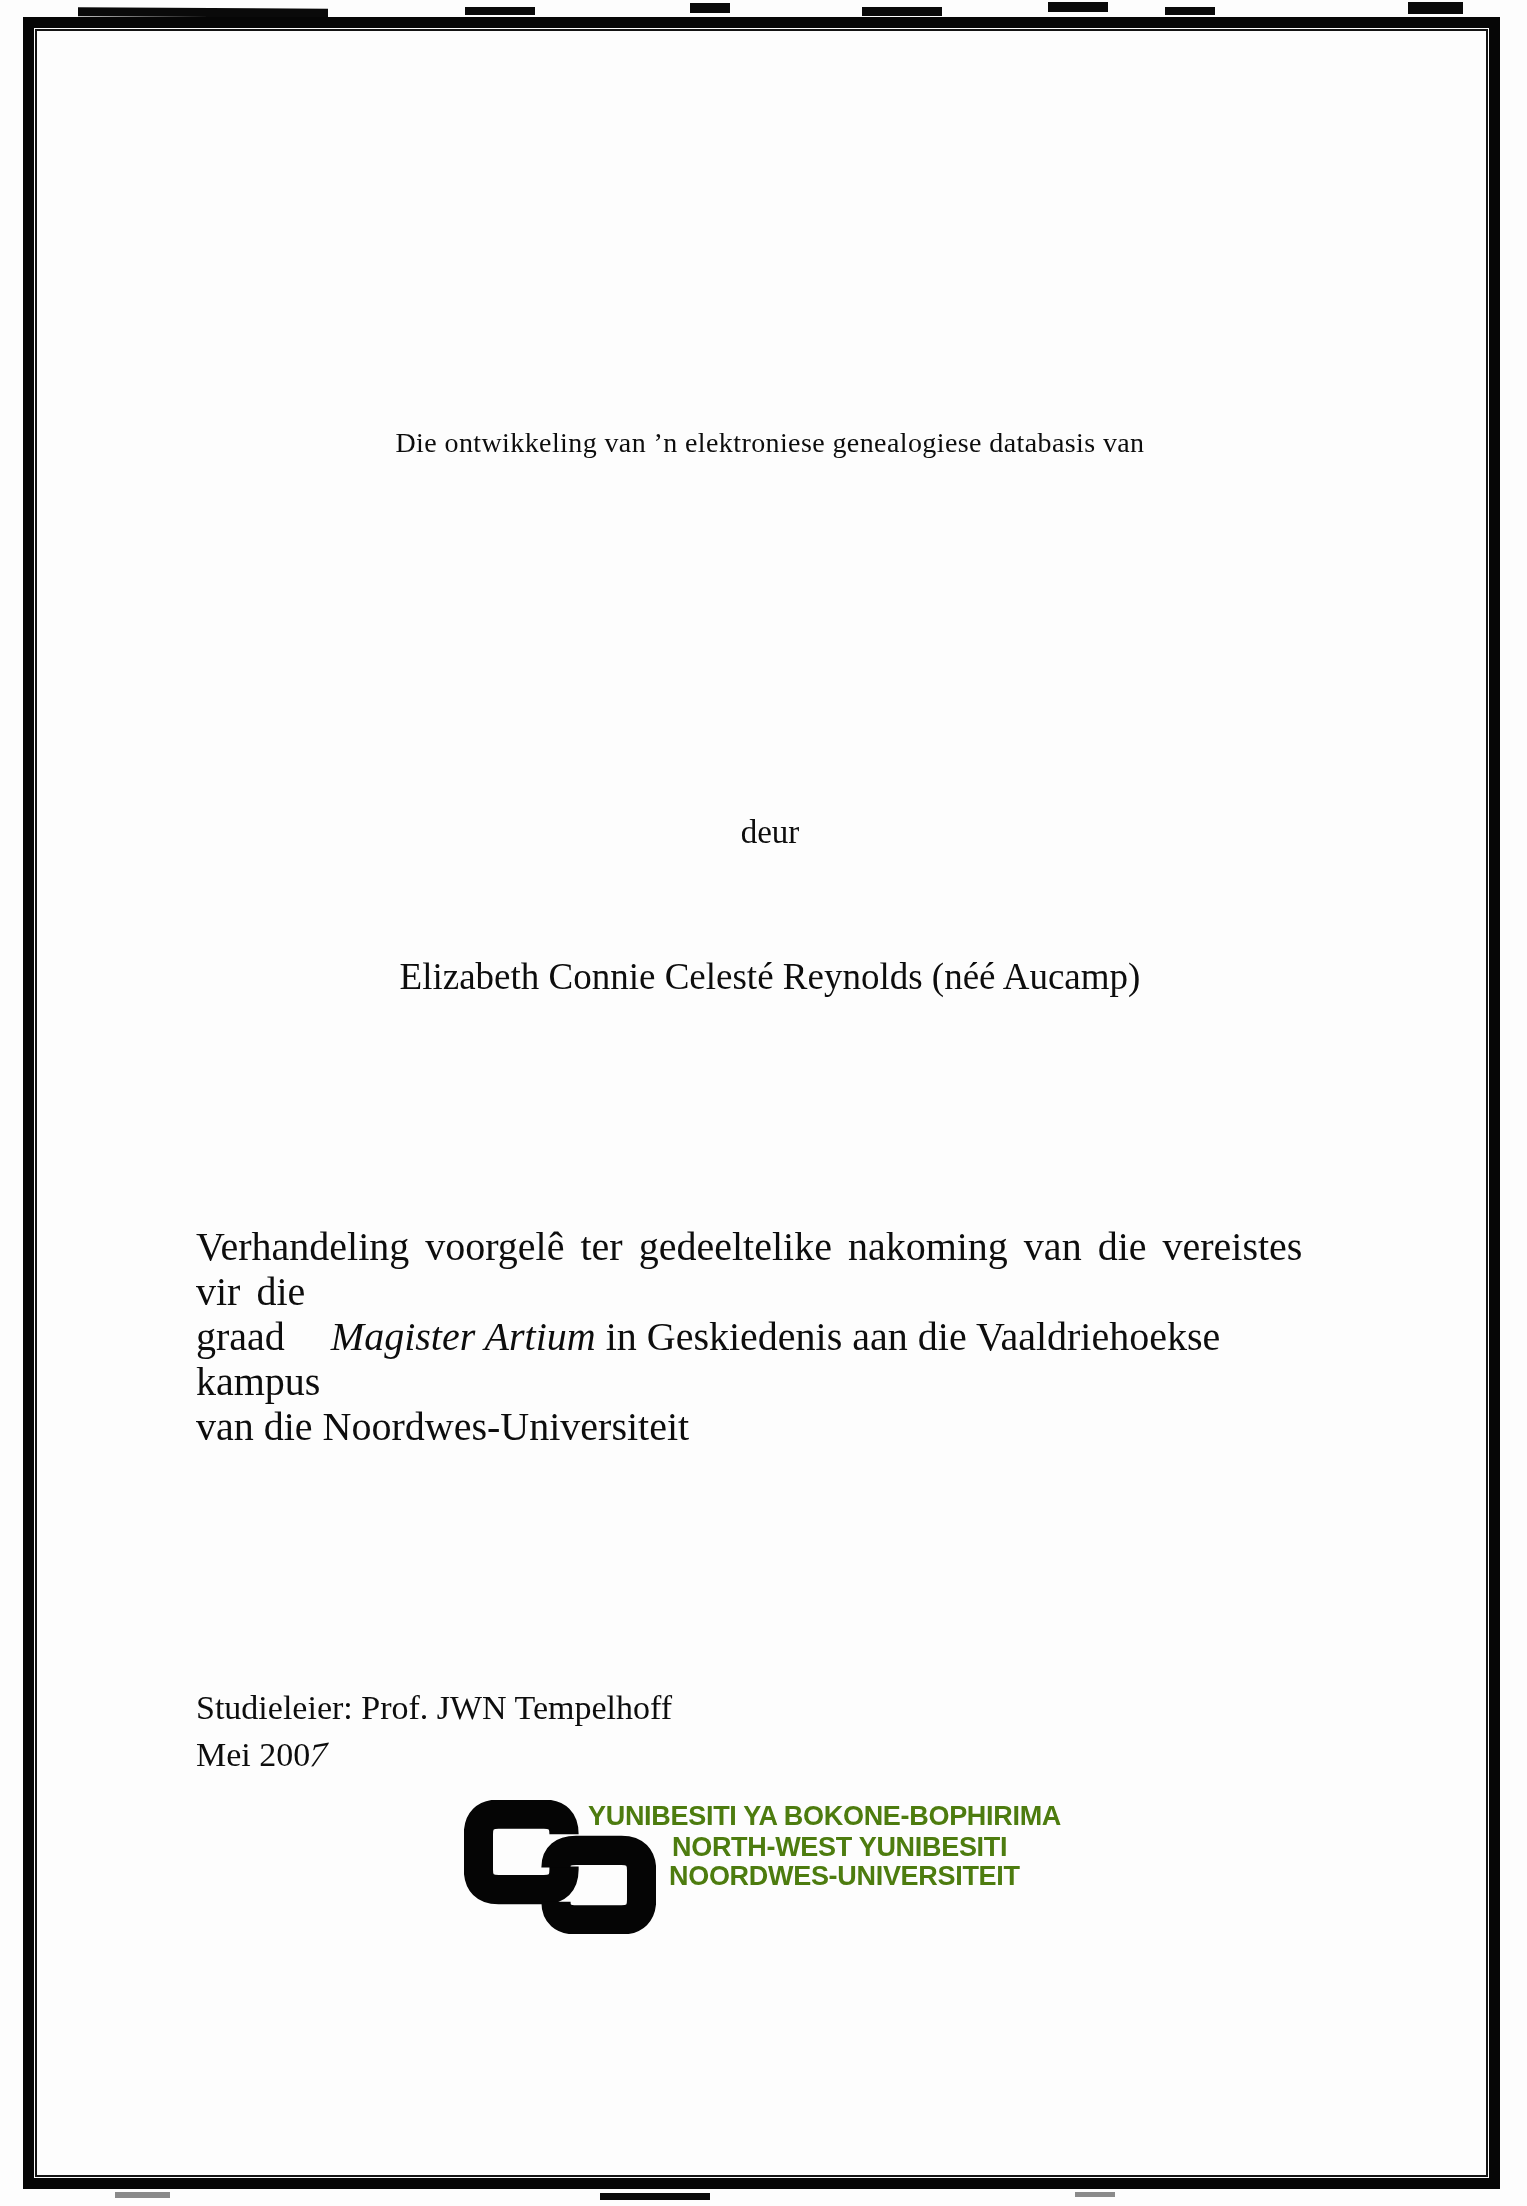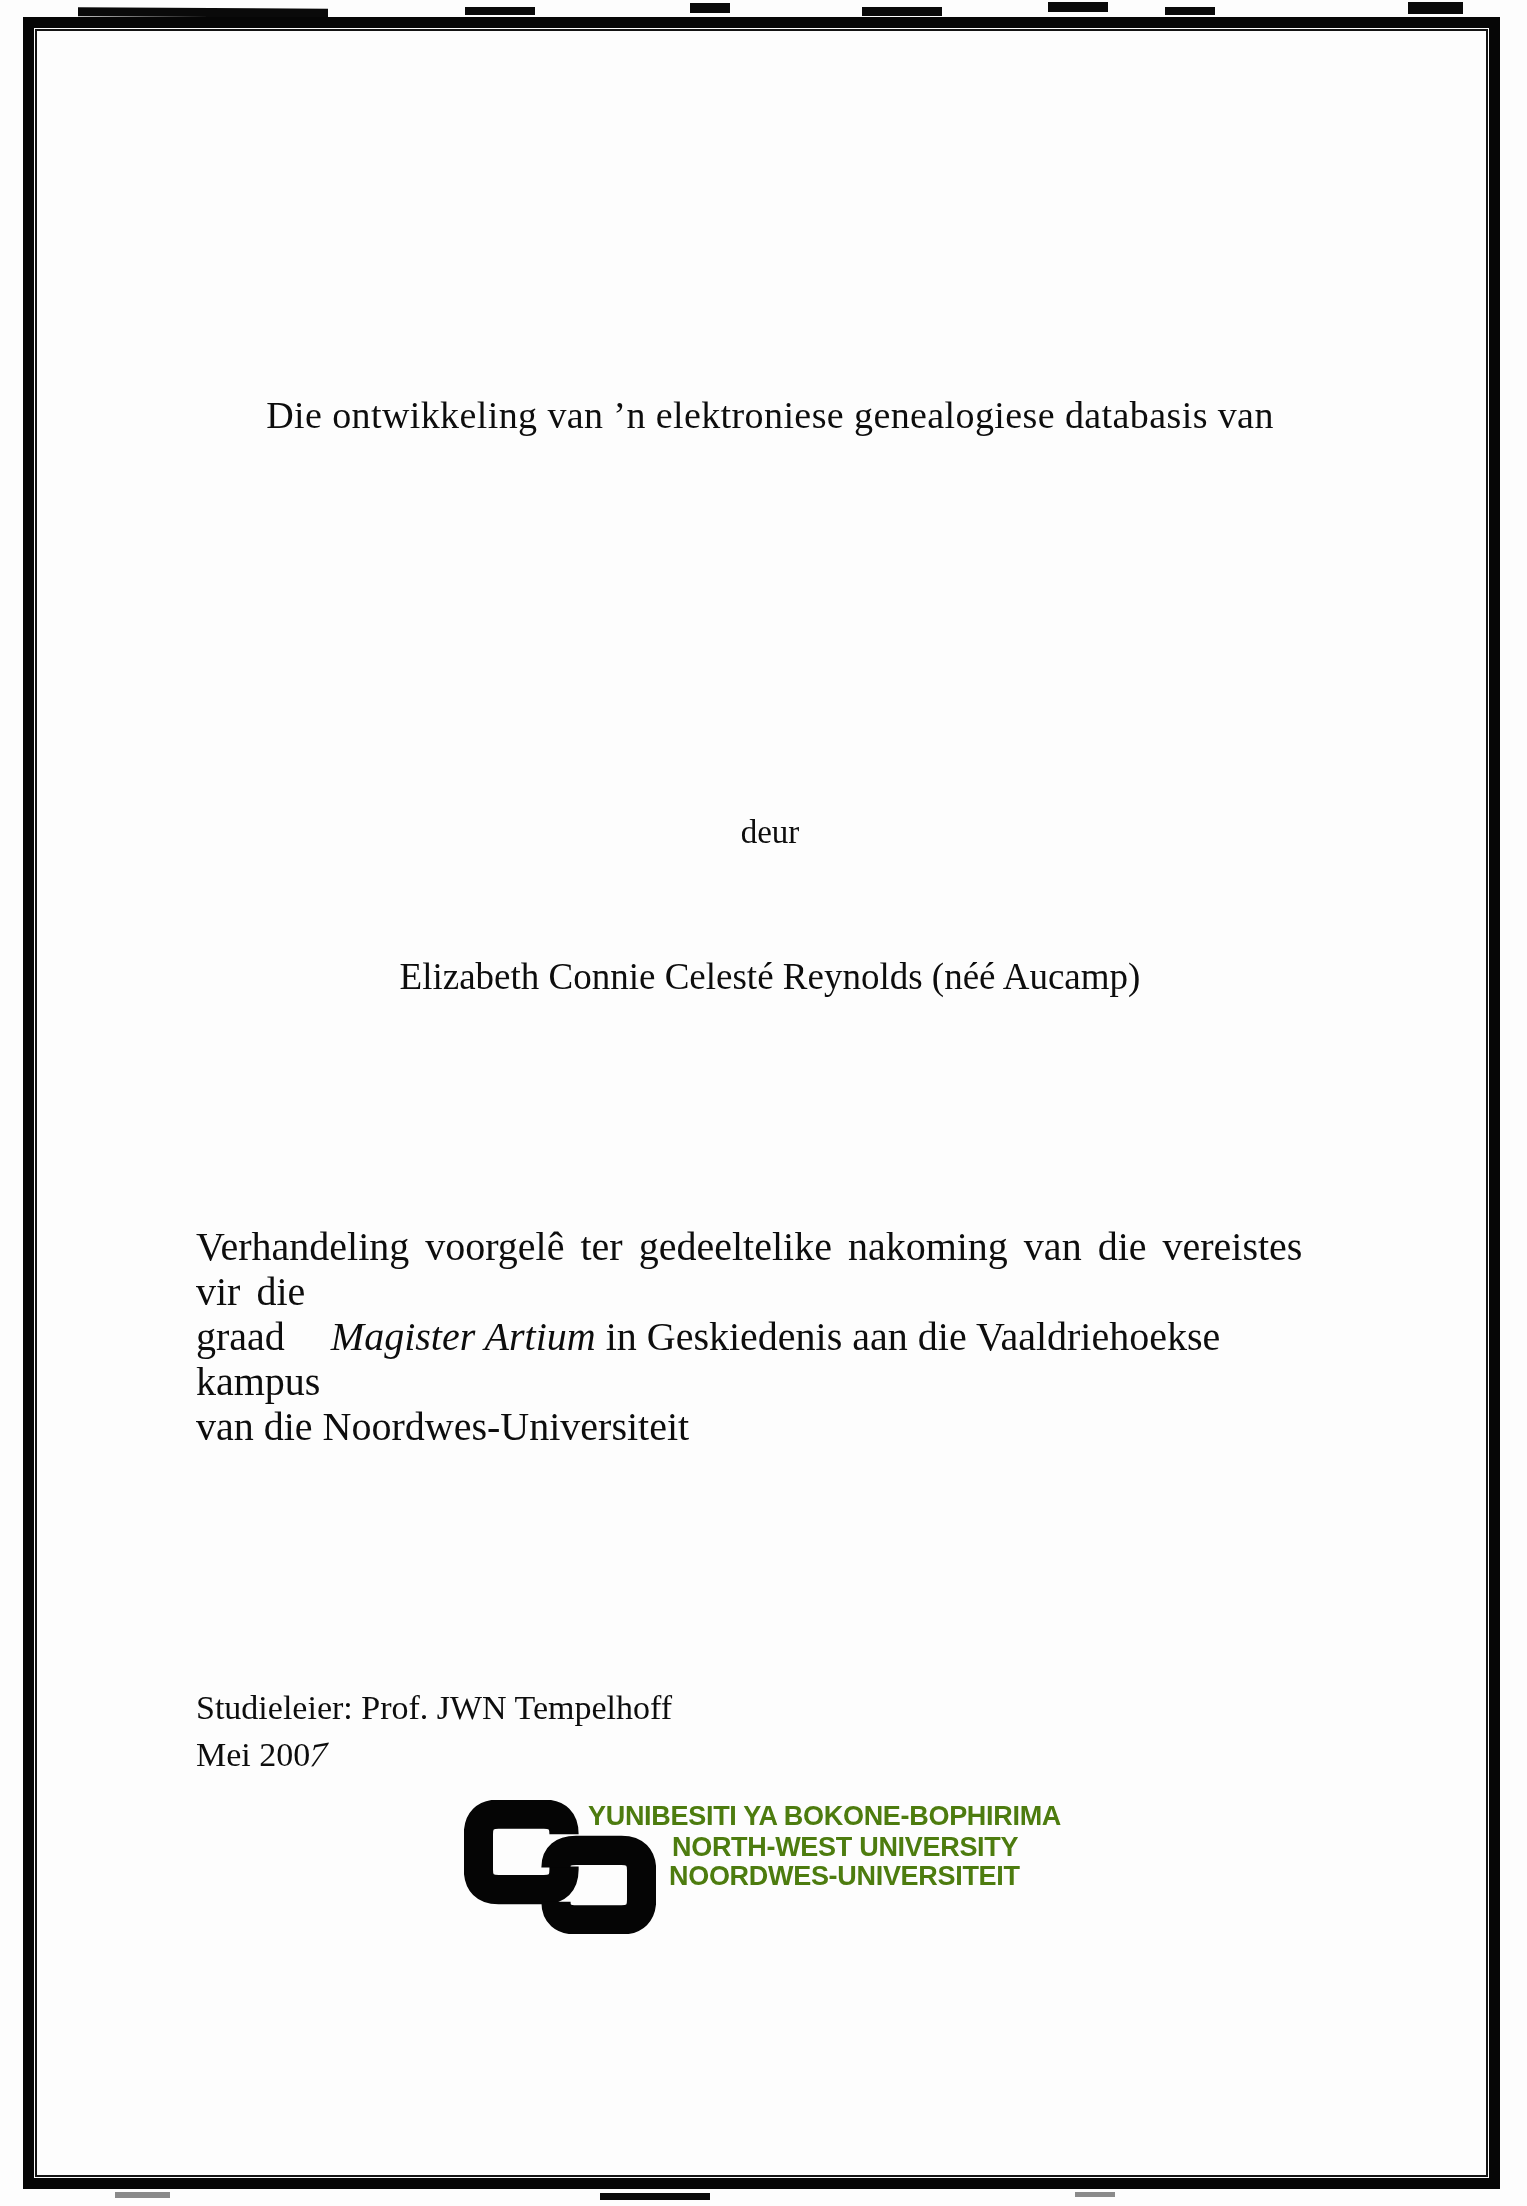--- a/index.html
+++ b/index.html
@@ -25,21 +25,21 @@
   }
   .frame-inner{
     position:absolute;inset:1px;
     border:2px solid #141414;
   }
   
   .smudge{position:absolute;background:#0a0a0a;}
   .smudge.grey{background:#8a8a8a;}
   
   .centerband{position:absolute;left:190px;width:1160px;text-align:center;}
-  .title{top:372px;font-size:38px;line-height:86px;letter-spacing:.4px;}
+  .title{top:400px;font-size:28px;line-height:86px;letter-spacing:.4px;}
   .byline{top:810px;font-size:33px;line-height:44px;text-align:center;}
   .author{top:952px;font-size:37px;line-height:50px;}
   
   .statement{position:absolute;left:196px;top:1224px;width:1152px;font-size:40px;line-height:45px;}
   .statement .l1{word-spacing:6px;}
   .it{font-style:italic;margin-left:36px;}
   .supervisor-block{position:absolute;left:196px;top:1652px;font-size:34px;line-height:47px;margin-top:32px;}
   .digit-distorted{display:inline-block;transform:skewX(-22deg) rotate(-10deg);}
   
   .logo-mark{position:absolute;left:464px;top:1800px;}
@@ -91,16 +91,16 @@
   <div class="supervisor-block">
     <div>Studieleier: Prof. JWN Tempelhoff</div>
     <div><span>Mei 200</span><span class="digit-distorted">7</span></div>
   </div>
 
   <svg class="logo-mark" width="192" height="134" viewBox="0 0 190 133">
     <path d="M 99 34 Q 99 14 79 14 L 34 14 Q 14 14 14 34 L 14 69 Q 14 89 34 89 L 79 89 Q 99 89 99 69 L 99 66" fill="none" stroke="#050505" stroke-width="29" stroke-linecap="butt"></path>
     <path d="M 91 101 Q 91 119 111 119 L 156 119 Q 176 119 176 99 L 176 70 Q 176 50 156 50 L 111 50 Q 91 50 91 67" fill="none" stroke="#050505" stroke-width="29" stroke-linecap="butt"></path>
   </svg>
   <div class="logo-line logo-l1">YUNIBESITI YA BOKONE-BOPHIRIMA</div>
-  <div class="logo-line logo-l2">NORTH-WEST UNIVERSITY</div>
+  <div class="logo-line logo-l2">NORTH-WEST YUNIBESITI</div>
   <div class="logo-line logo-l3">NOORDWES-UNIVERSITEIT</div>
 
 </div>
 
 </body></html>

